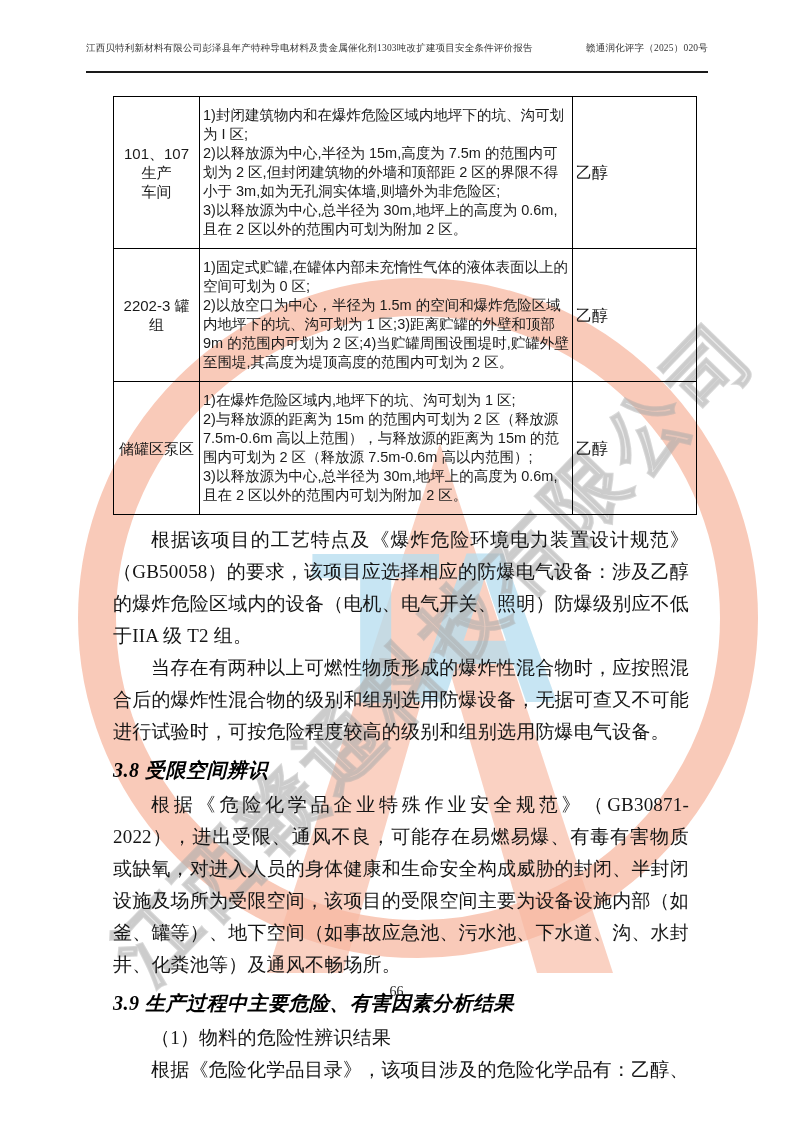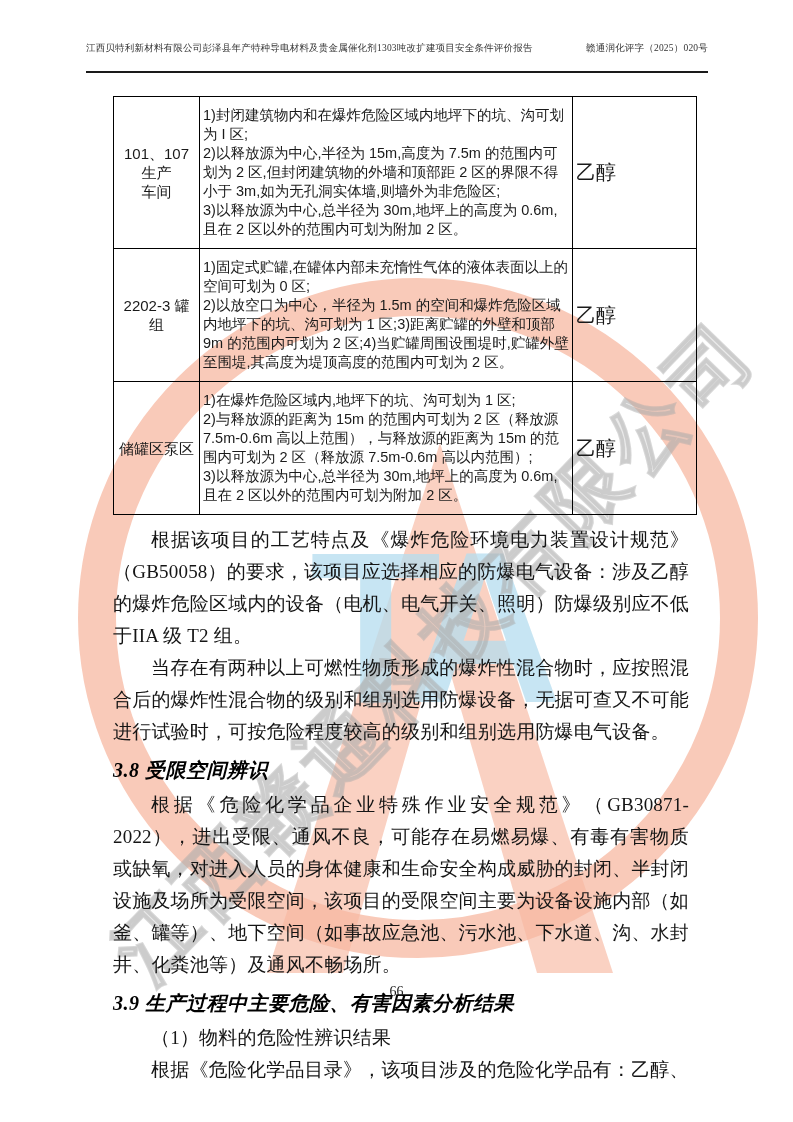--- a/index.html
+++ b/index.html
@@ -41,21 +41,21 @@
   
   .content { position:absolute; left:113px; top:96px; width:576px; z-index:1; }
   table.zoning {
     width:576px; border-collapse:collapse; table-layout:fixed;
     font-size:14.5px; line-height:19px; color:#1a1a1a;
     font-family:"Liberation Sans","DejaVu Sans",sans-serif;
   }
   table.zoning td { border:1px solid #000; padding:9px 3px; vertical-align:middle; }
   td.loc   { width:79px;  text-align:center; white-space:pre-line; font-size:15px; }
   td.zone  { width:366px; white-space:pre-line; text-align:left; }
-  td.mat   { width:117px; font-size:20px; padding-left:9px; }
+  td.mat   { width:117px; font-size:16px; padding-left:9px; }
   tr.r1 td { height:131px; }
   tr.r2 td { height:111px; }
   tr.r3 td { height:111px;margin-top:36px; }
   .body-text { margin-top:9px; }
   .para {
     margin:0; font-size:19px; line-height:32px; text-align:justify;
     text-indent:2em; color:#151515; letter-spacing:.2px;
   }
   .heading {
     margin:7px 0 3px 0; font-size:20px; line-height:31px; font-weight:bold;

